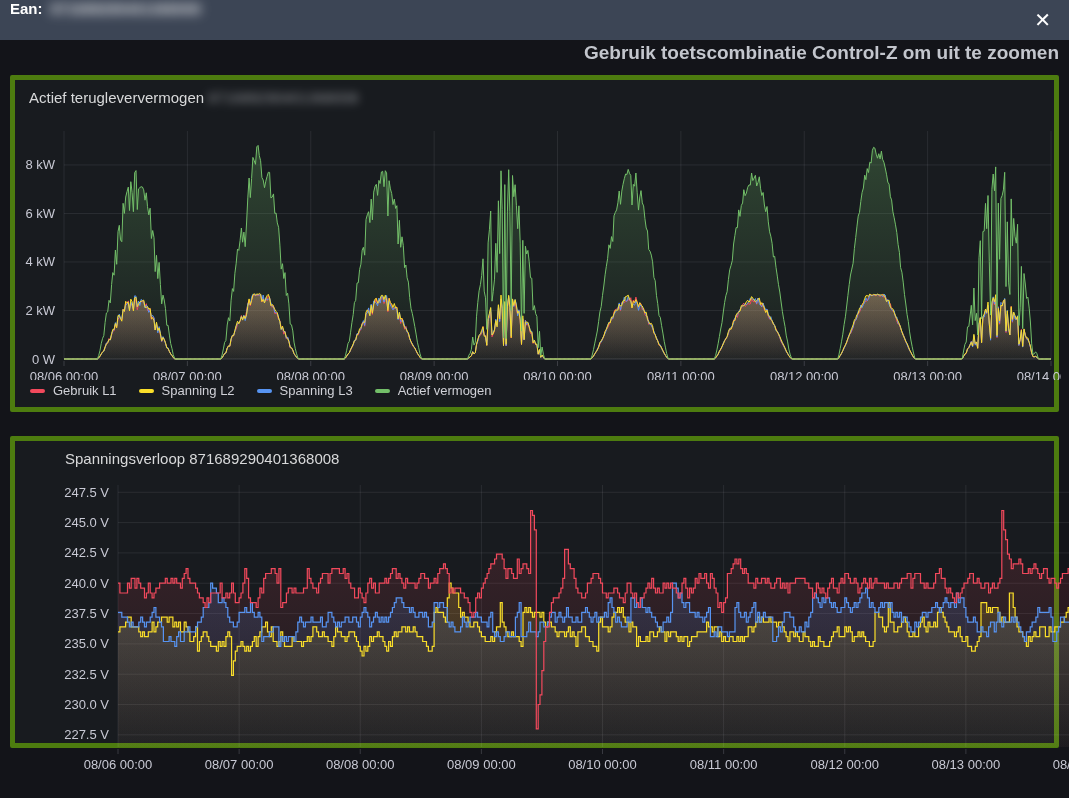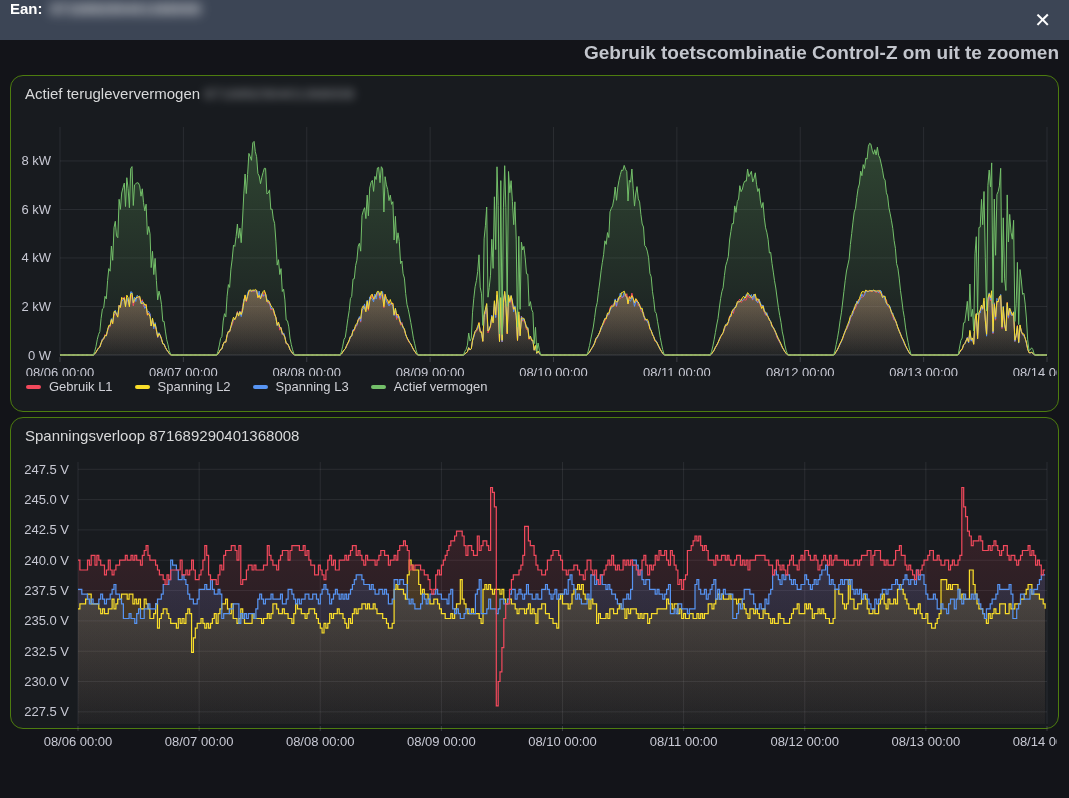--- a/index.html
+++ b/index.html
@@ -36,26 +36,26 @@
     line-height: 25px;
     text-align: right;
     padding-right: 10px;
     font-size: 19px;
     font-weight: 700;
     color: #c3c6cd;
   }
   .panel {
     margin: 9px 10px 0 10px;
     background: #181b1f;
-    border: 1px solid #4d7c0f;
-    border-radius: 13px;
+    border: 5px solid #4d7c0f;
+    border-radius: 2px;
     position: relative;
   }
   .panel.p1 { height: 337px; margin-top: 9px; }
-  .panel.p2 { height: 312px; margin-top: 5px; }
+  .panel.p2 { height: 312px; margin-top: 24px; padding-left: 36px; }
   .panel-title {
     padding: 9px 14px 2px 14px;
     font-size: 15px;
     font-weight: 500;
     color: #d8d9da;
     white-space: nowrap;
   }
   .panel-title .redacted-id {
     filter: blur(5px);
     opacity: 0.75;

